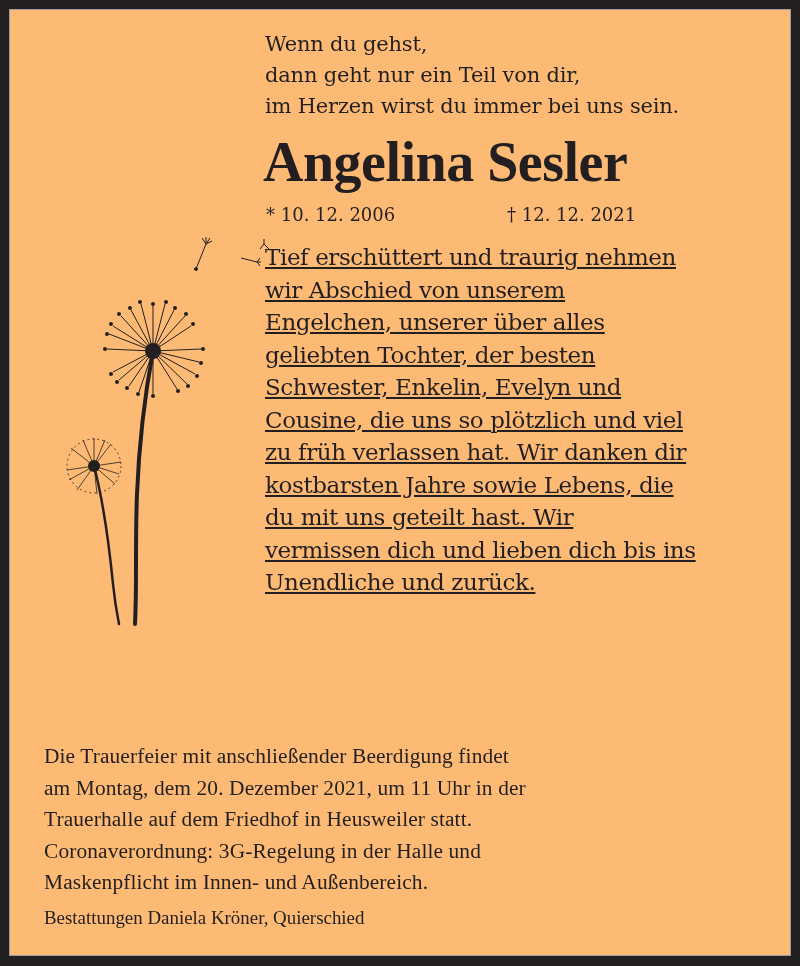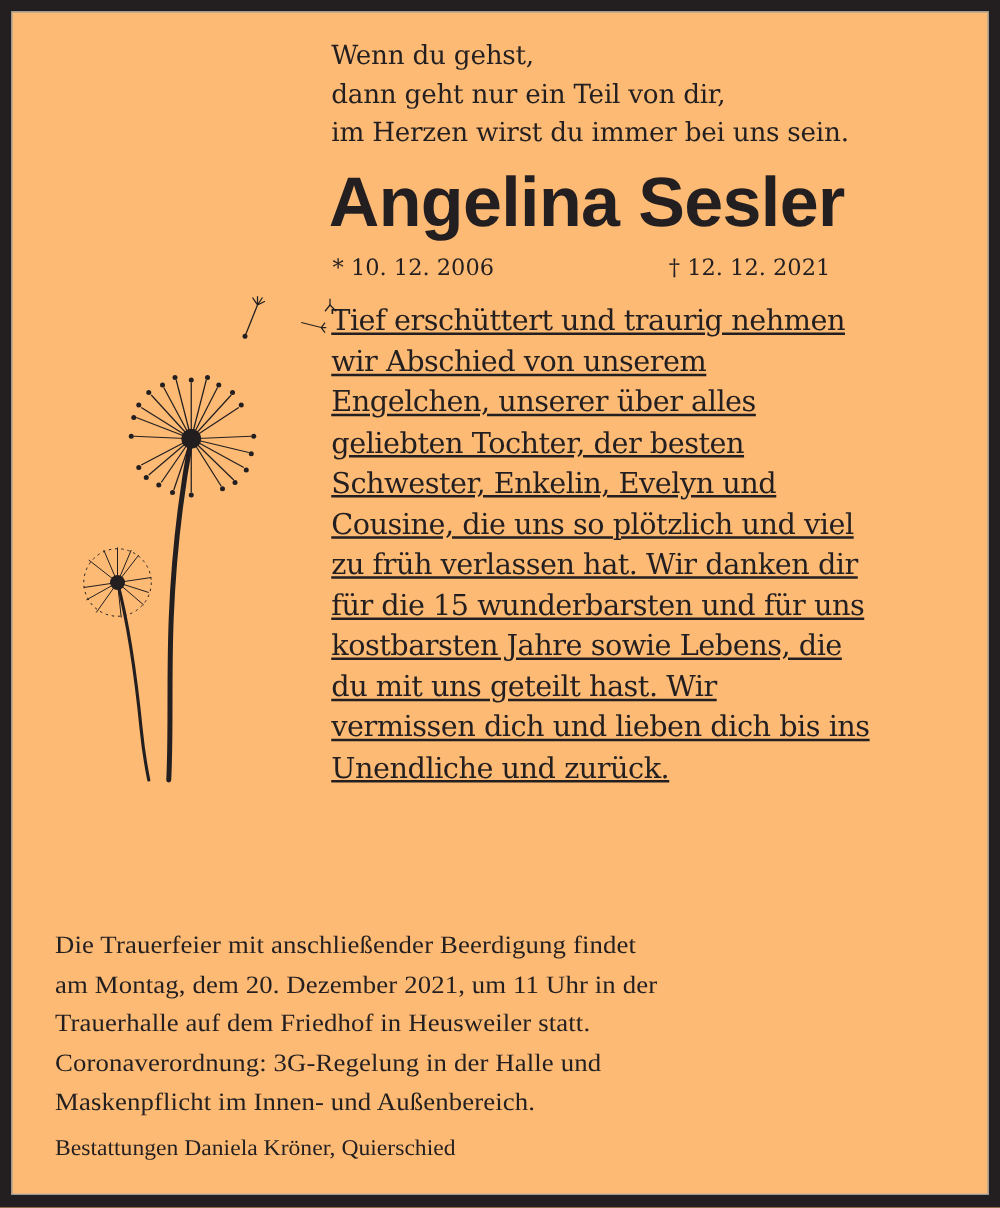--- a/index.html
+++ b/index.html
@@ -17,25 +17,25 @@
       width: 782px; height: 947px;
       background: #fdba74;
       box-shadow: inset 0 0 0 1px #9a9a9a;
     }
     .txt { position: absolute; white-space: nowrap; }
     .poem { left: 256px; top: 20px; font-size: 21px; line-height: 31px; letter-spacing: -0.2px; }
     .name {
       left: 254px; top: 118px;
       font-size: 56px; font-weight: bold; line-height: 70px;
       letter-spacing: -0.5px;
-      font-family: Liberation Sans, sans-serif;
+      font-family: Liberation Serif, serif;
     }
     .dates { top: 190px; font-size: 18px; line-height: 32px; }
     .born { left: 257px; }
-    .died { left: 526px; }
+    .died { left: 498px; }
     .body-text { left: 256px; top: 232px; font-size: 23px; line-height: 32.5px; letter-spacing: -0.4px; text-decoration: underline; }
     .sign {
       left: 256px; top: 632px;
       font-size: 21px; line-height: 31px;
       font-style: italic;
       letter-spacing: -0.3px;
     }
     .service {
       left: 35px; top: 732px;
       font-size: 20px; line-height: 31.5px;
@@ -155,21 +155,20 @@
   </svg>
 
   <div class="txt body-text">
     <span class="line">Tief erschüttert und traurig nehmen</span>
     <span class="line">wir Abschied von unserem</span>
     <span class="line">Engelchen, unserer über alles</span>
     <span class="line">geliebten Tochter, der besten</span>
     <span class="line">Schwester, Enkelin, Evelyn und</span>
     <span class="line">Cousine, die uns so plötzlich und viel</span>
     <span class="line">zu früh verlassen hat. Wir danken dir</span>
-    <span class="line">für die 15 wunderbarsten und für uns</span>
     <span class="line">kostbarsten Jahre sowie Lebens, die</span>
     <span class="line">du mit uns geteilt hast. Wir</span>
     <span class="line">vermissen dich und lieben dich bis ins</span>
     <span class="line">Unendliche und zurück.</span>
   </div>
 
 
   <div class="txt service">
     <span class="line">Die Trauerfeier mit anschließender Beerdigung findet</span>
     <span class="line">am Montag, dem 20. Dezember 2021, um 11 Uhr in der</span>

